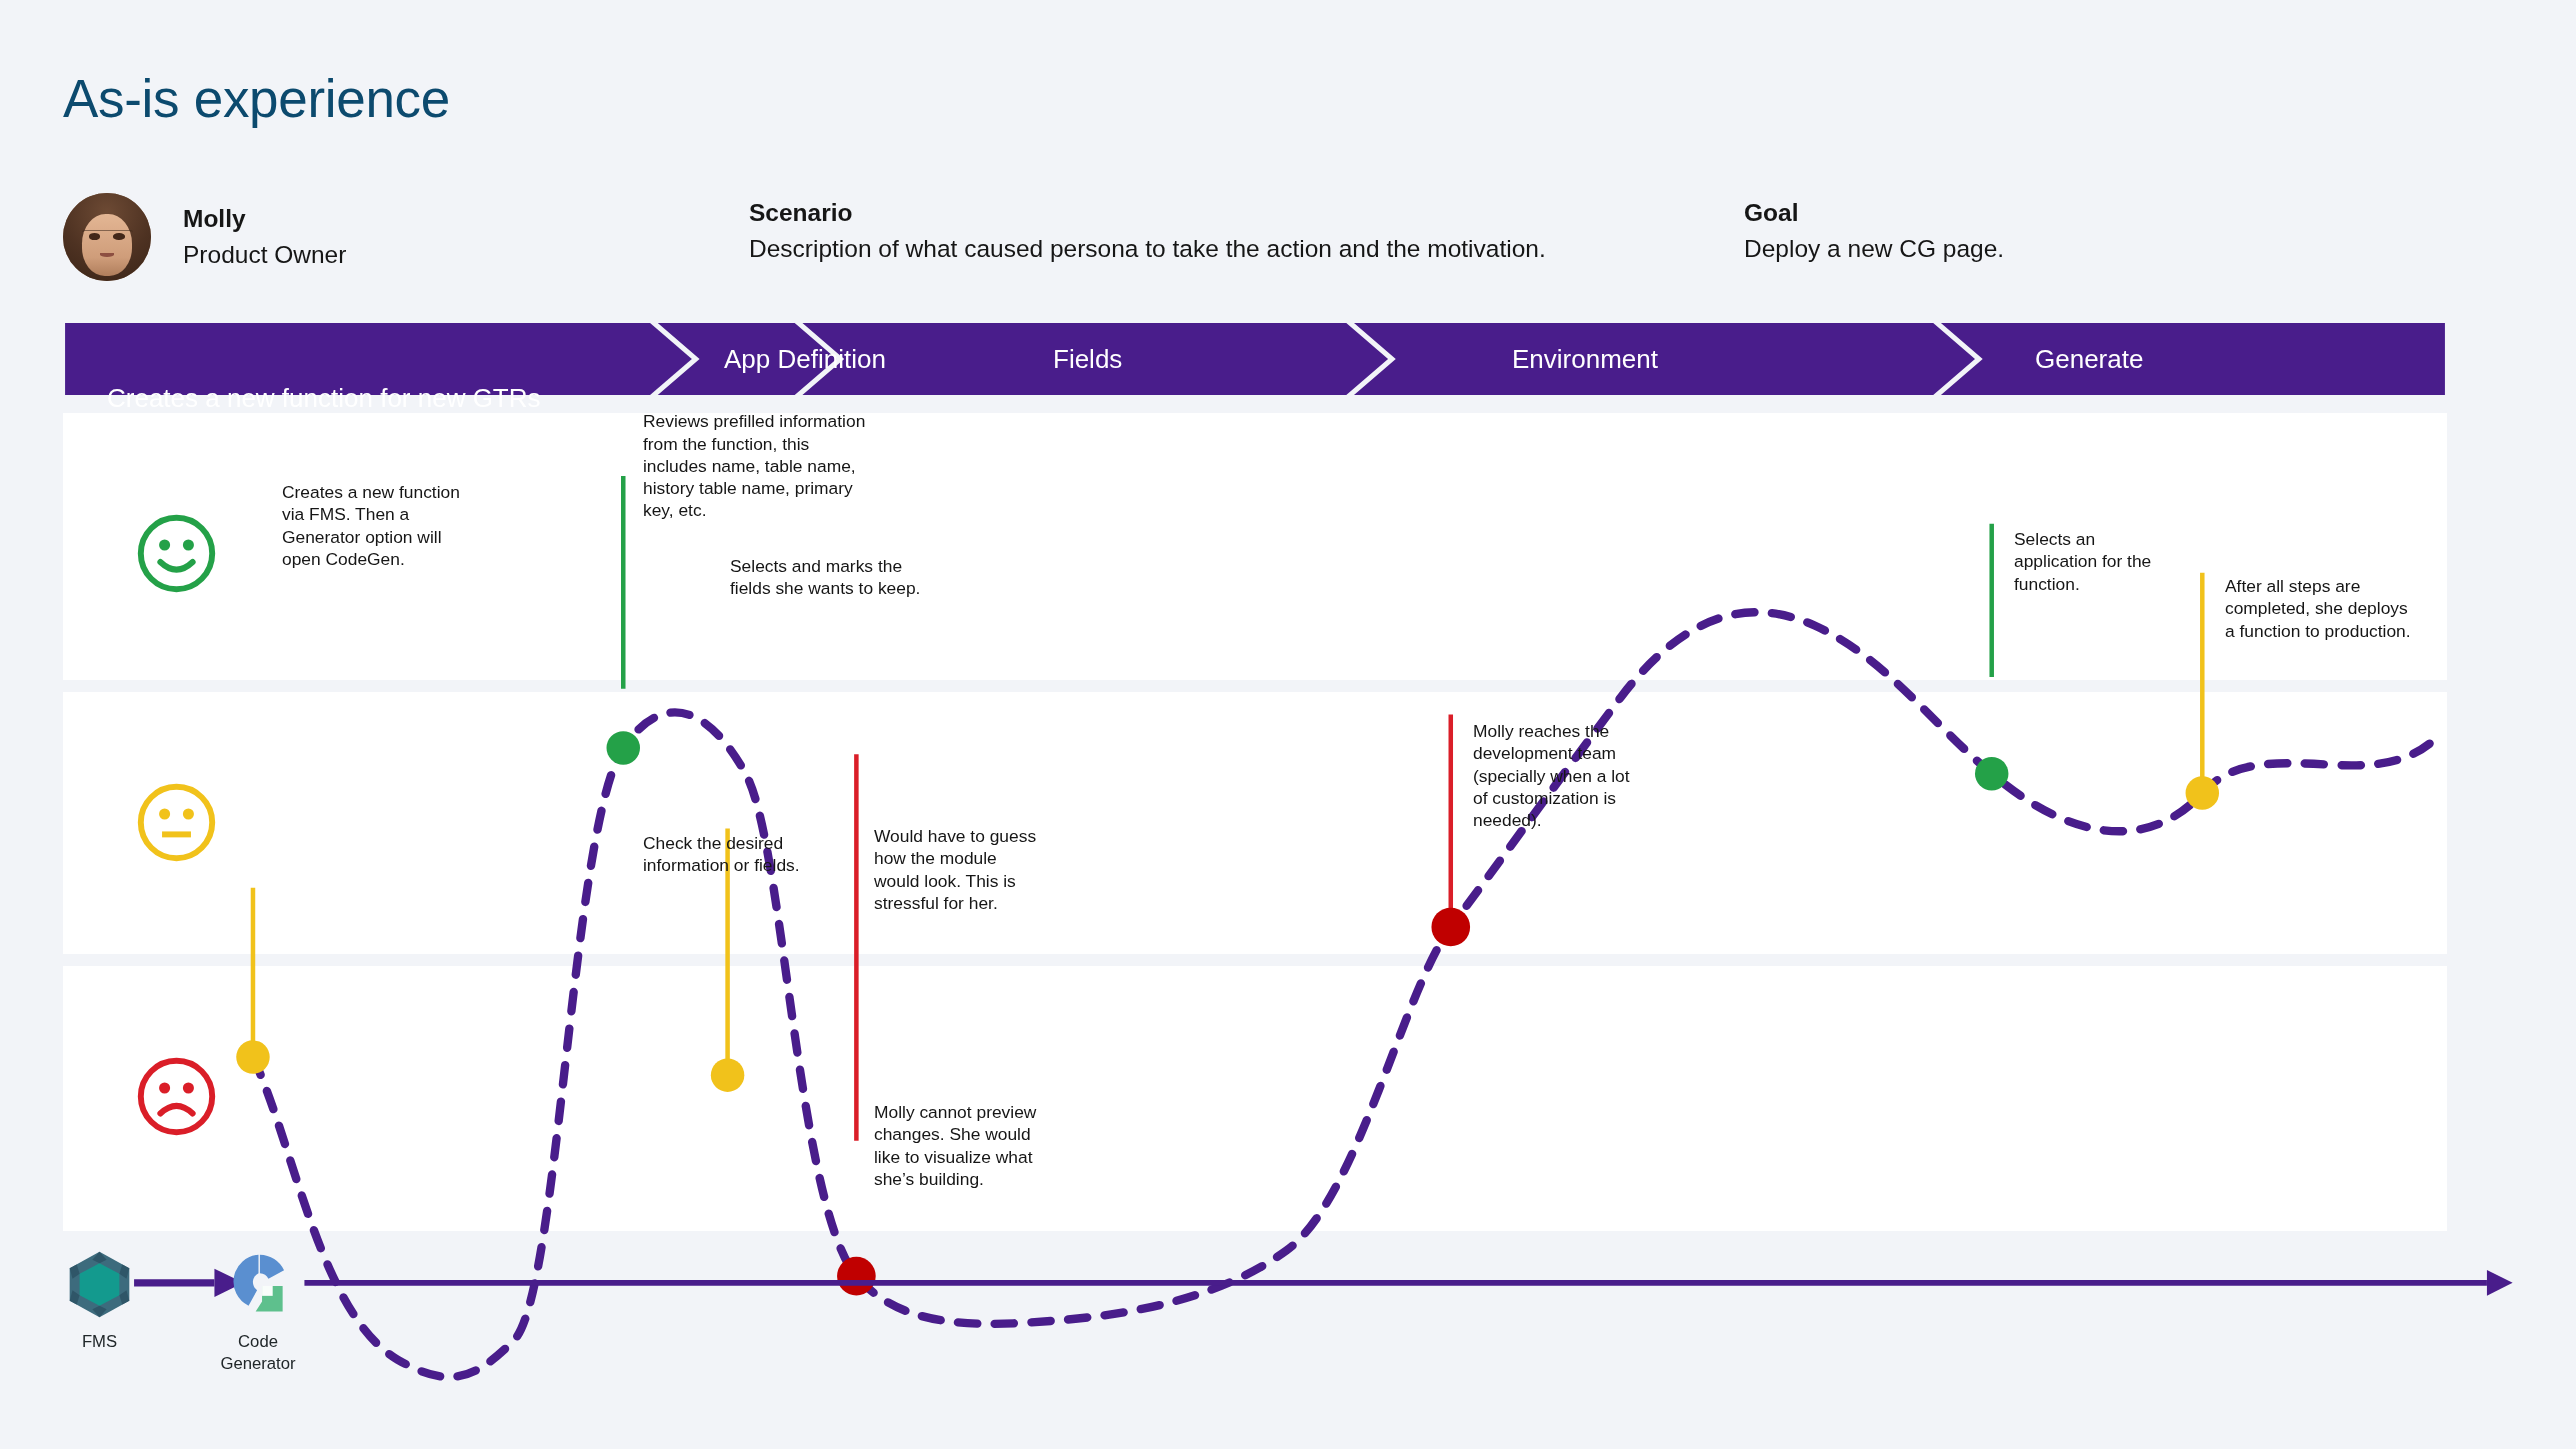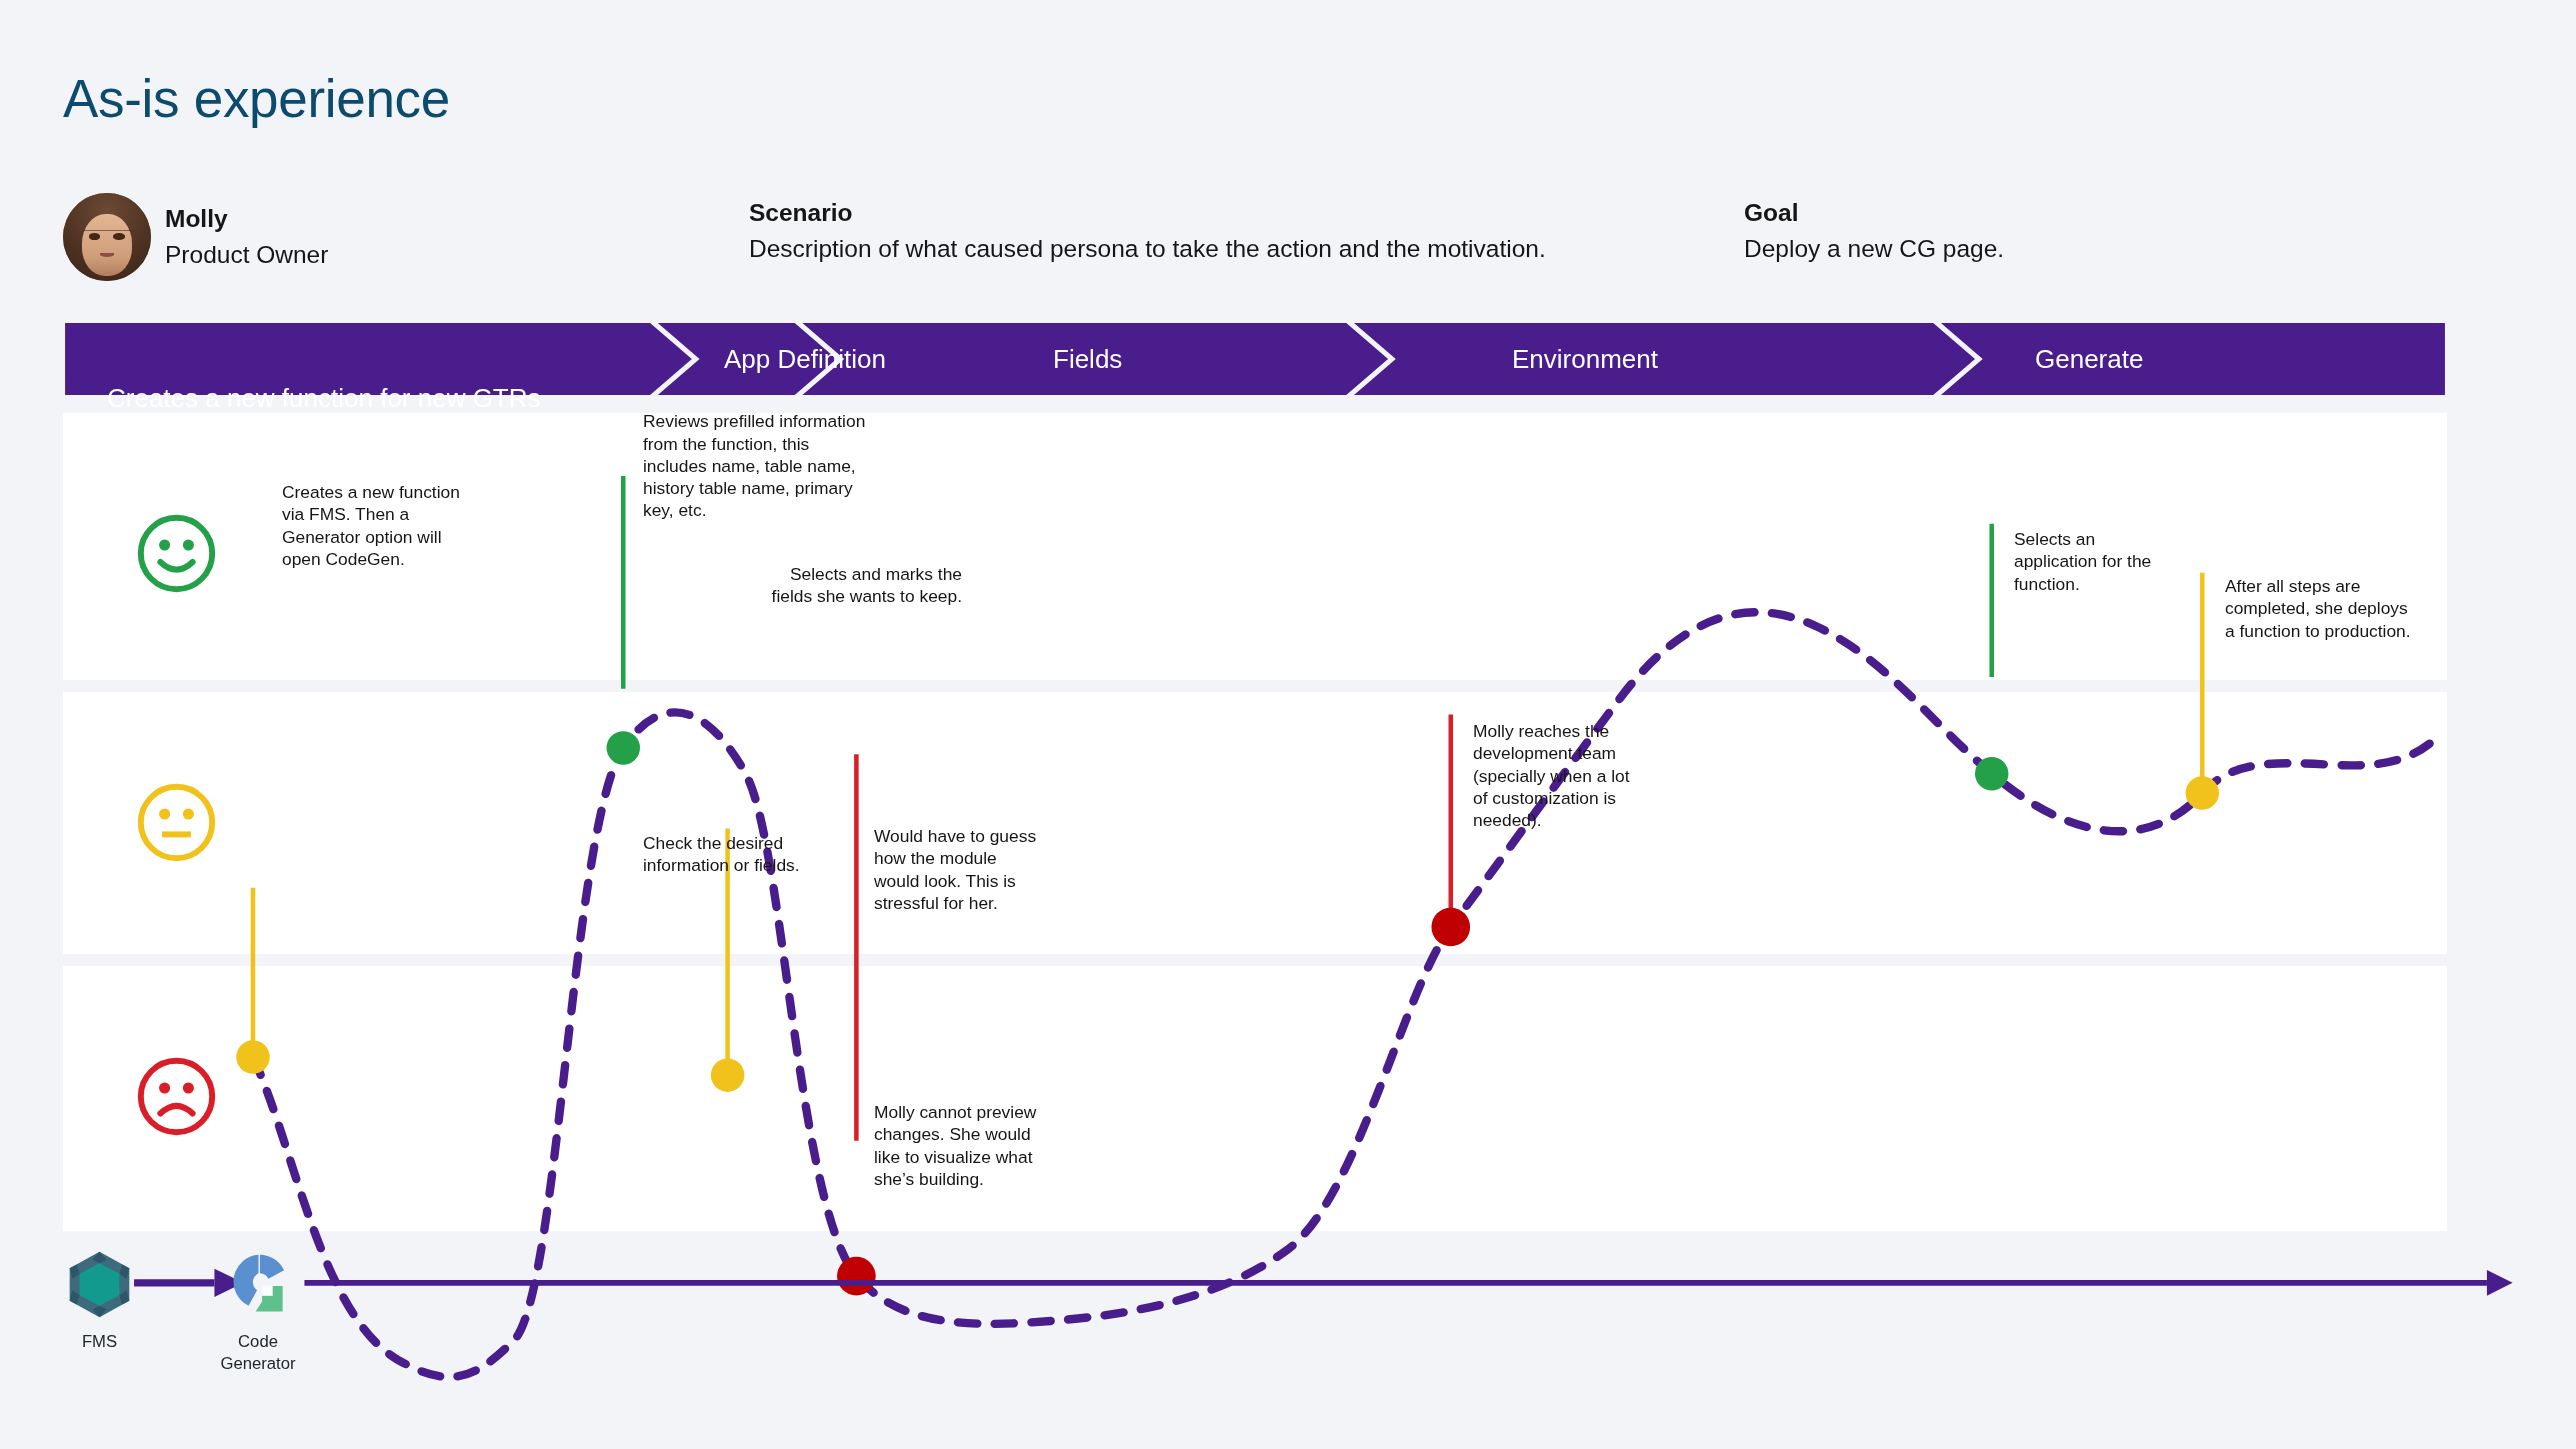--- a/index.html
+++ b/index.html
@@ -27,21 +27,21 @@
     color: #0c4a6e;
     white-space: nowrap;
   }
 
   .persona-block {
     position: absolute;
     left: 63px;
     top: 193px;
     display: flex;
     align-items: center;
-    gap: 14px;
+    gap: 32px;
   }
   .avatar {
     width: 88px;
     height: 88px;
     border-radius: 50%;
     overflow: hidden;
     position: relative;
     background: #8a6a53;
     flex: none;
   }
@@ -308,21 +308,21 @@
 
   <div class="note" style="left:580px;  top:-2.6px;   width:270px;">Reviews prefilled information
 from the function, this
 includes name, table name,
 history table name, primary
 key, etc.</div>
   <div class="note" style="left:219px;  top:68px;  width:213px;">Creates a new function
 via FMS. Then a
 Generator option will
 open CodeGen.</div>
-  <div class="note" style="left:667px; top:150px;  width:232px;text-align:right;">Selects  and marks the
+  <div class="note" style="left:667px; top:142px;  width:232px;">Selects  and marks the
 fields she wants to keep.</div>
   <div class="note" style="left:580px;  top:419px;  width:213px;">Check the desired
 information or fields.</div>
   <div class="note" style="left:811px; top:412px;  width:213px;">Would have to guess
 how the module
 would look. This is
 stressful for her.</div>
   <div class="note" style="left:811px; top:688px; width:213px;">Molly cannot preview
 changes. She would
 like to visualize what

